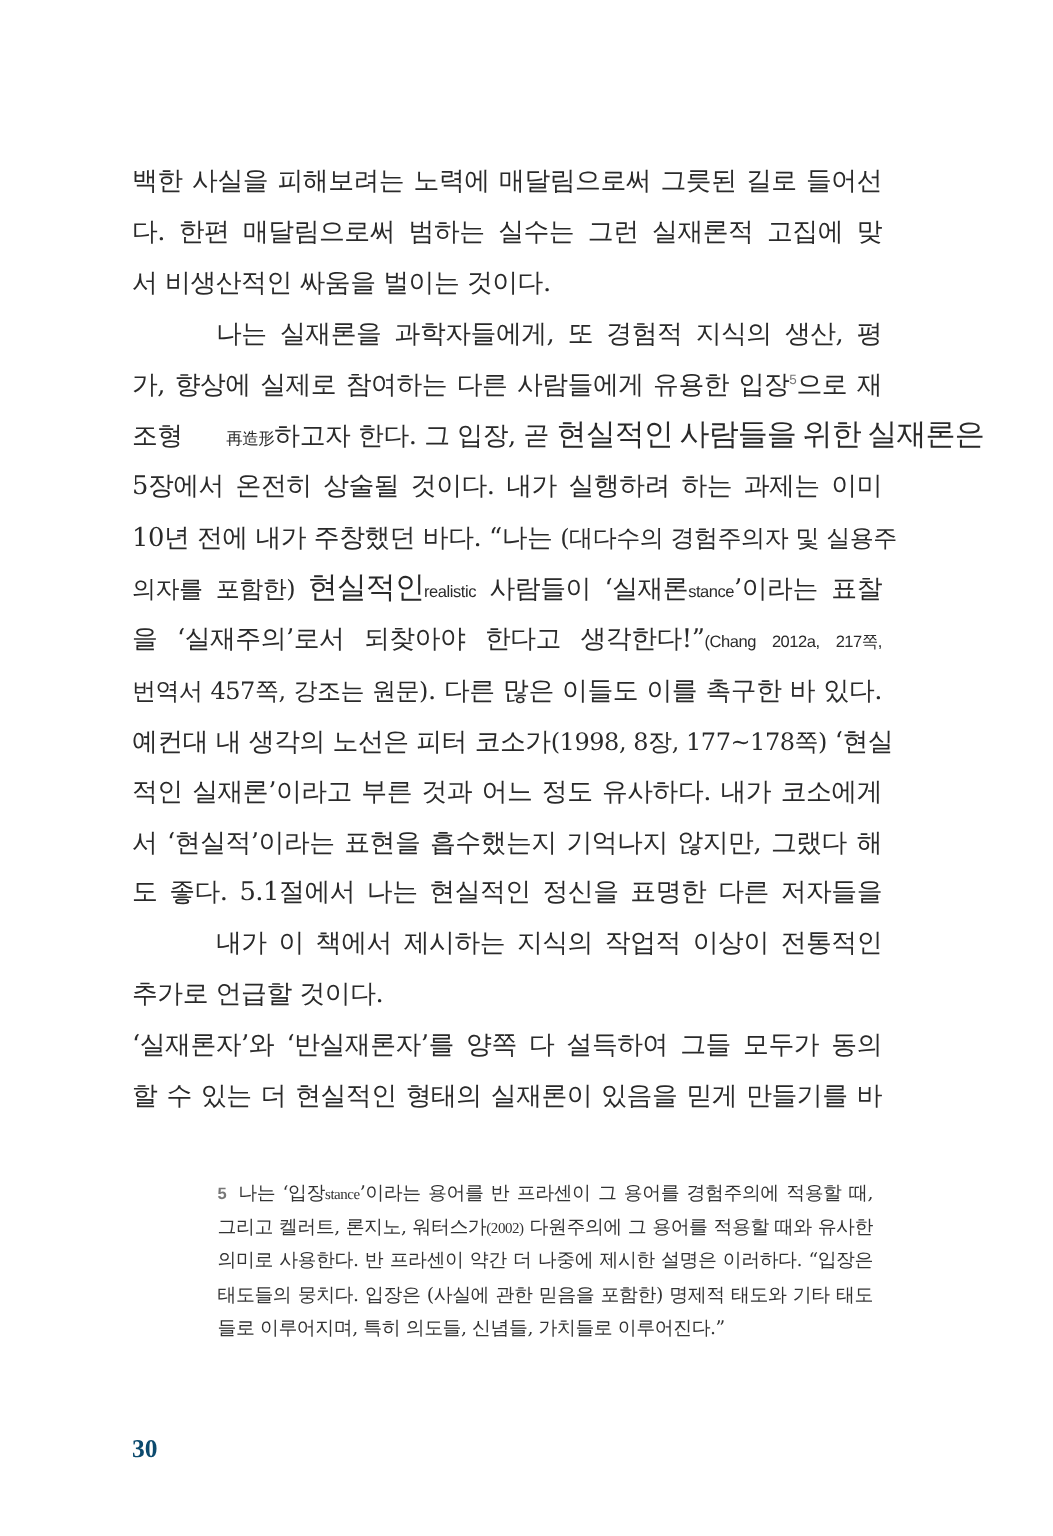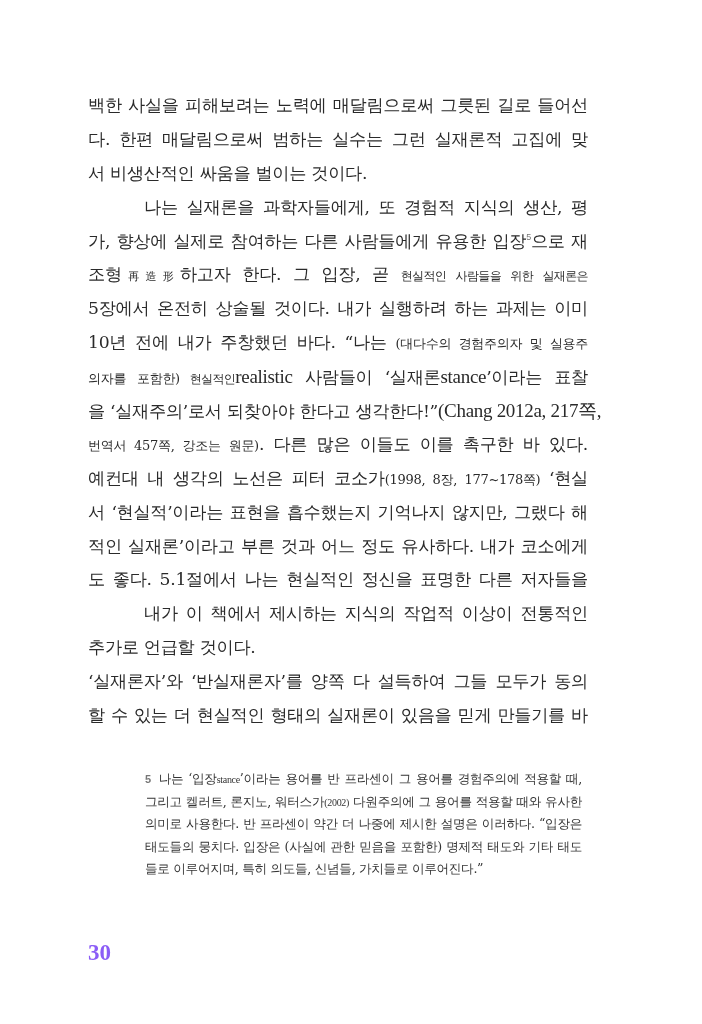--- a/index.html
+++ b/index.html
@@ -10,21 +10,21 @@
     body {
       width: 702px;
       height: 1024px;
       position: relative;
       overflow: hidden;
       font-family: "DejaVu Serif", "Liberation Serif", serif;
       color: #2a2a2a;
     }
     .page {
       position: absolute;
-      left: 0; top: 0;
+      left: 0; top: 16px;
       width: 702px; height: 752px;
     }
     .body-text {
       position: absolute;
       left: 88px;
       top: 89px;
       width: 500px;
     }
     .line {
       height: 33.9px;
@@ -36,33 +36,34 @@
       text-align-last: justify;
       display: block;
     }
     .line.last {
       text-align-last: left;
     }
     .line.indent {
       padding-left: 56px;
     }
     .small {
-      font-size: 13px;
+      font-size: 16px;
     }
     .latin-small {
-      font-family: Liberation Serif, serif;
-      font-size: 19px;
+      font-family: Liberation Sans, sans-serif;
+      font-size: 11px;
     }
     .gothic {
-      font-family: Liberation Sans, sans-serif;
-      font-size: 12px;
+      font-family: Liberation Serif, serif;
+      font-size: 20px;
       letter-spacing: -0.6px;
     }
     .hanja {
       font-size: 11px;
+      margin-left: 29px;
     }
     sup.fnref {
       font-family: "Liberation Sans", sans-serif;
       font-size: 9px;
       color: #777;
       vertical-align: top;
       position: relative;
       top: -4px;
     }
     .footnote {
@@ -96,44 +97,44 @@
       font-family: "Liberation Serif", serif;
       font-size: 10px;
       margin-top: 24px;
     }
     .page-number {
       position: absolute;
       left: 88px;
       top: 940px;
       font-family: "Liberation Serif", serif;
       font-weight: bold;
-      font-size: 23px;
-      color: #8b5cf6;
+      font-size: 17px;
+      color: #0c4a6e;
     }
   </style>
 </head>
 <body>
 
 <div class="page">
 
   <div class="body-text">
     <div class="line"><span>백한 사실을 피해보려는 노력에 매달림으로써 그릇된 길로 들어선</span></div>
     <div class="line"><span>다. 한편 매달림으로써 범하는 실수는 그런 실재론적 고집에 맞</span></div>
     <div class="line last"><span>서 비생산적인 싸움을 벌이는 것이다.</span></div>
     <div class="line indent"><span>나는 실재론을 과학자들에게, 또 경험적 지식의 생산, 평</span></div>
     <div class="line"><span>가, 향상에 실제로 참여하는 다른 사람들에게 유용한 입장</span><sup class="fnref">5</sup><span>으로 재</span></div>
     <div class="line"><span>조형</span><span class="hanja">再造形</span><span>하고자 한다. 그 입장, 곧 </span><span class="gothic">현실적인 사람들을 위한 실재론은</span></div>
     <div class="line"><span>5장에서 온전히 상술될 것이다. 내가 실행하려 하는 과제는 이미</span></div>
     <div class="line"><span>10년 전에 내가 주창했던 바다. “나는 </span><span class="small">(대다수의 경험주의자 및 실용주</span></div>
     <div class="line"><span class="small">의자를 포함한)</span><span class="gothic"> 현실적인</span><span class="latin-small">realistic</span><span> 사람들이 ‘실재론</span><span class="latin-small">stance</span><span>’이라는 표찰</span></div>
     <div class="line"><span>을 ‘실재주의’로서 되찾아야 한다고 생각한다!”</span><span class="latin-small">(Chang 2012a, 217쪽,</span></div>
     <div class="line"><span class="small">번역서 457쪽, 강조는 원문)</span><span>. 다른 많은 이들도 이를 촉구한 바 있다.</span></div>
     <div class="line"><span>예컨대 내 생각의 노선은 피터 코소가</span><span class="small">(1998, 8장, 177~178쪽)</span><span> ‘현실</span></div>
+    <div class="line"><span>적인 실재론’이라고 부른 것과 어느 정도 유사하다. 내가 코소에게</span></div>
     <div class="line"><span>서 ‘현실적’이라는 표현을 흡수했는지 기억나지 않지만, 그랬다 해</span></div>
-    <div class="line"><span>적인 실재론’이라고 부른 것과 어느 정도 유사하다. 내가 코소에게</span></div>
     <div class="line"><span>도 좋다. 5.1절에서 나는 현실적인 정신을 표명한 다른 저자들을</span></div>
     <div class="line indent"><span>내가 이 책에서 제시하는 지식의 작업적 이상이 전통적인</span></div>
     <div class="line last"><span>추가로 언급할 것이다.</span></div>
     <div class="line"><span>‘실재론자’와 ‘반실재론자’를 양쪽 다 설득하여 그들 모두가 동의</span></div>
     <div class="line"><span>할 수 있는 더 현실적인 형태의 실재론이 있음을 믿게 만들기를 바</span></div>
   </div>
 
   <div class="footnote">
     <div class="fn-line"><span class="fn-num">5</span><span>나는 ‘입장</span><span class="fn-latin-small">stance</span><span>’이라는 용어를 반 프라센이 그 용어를 경험주의에 적용할 때,</span></div>
     <div class="fn-line"><span>그리고 켈러트, 론지노, 워터스가</span><span class="fn-latin-small">(2002)</span><span> 다원주의에 그 용어를 적용할 때와 유사한</span></div>

